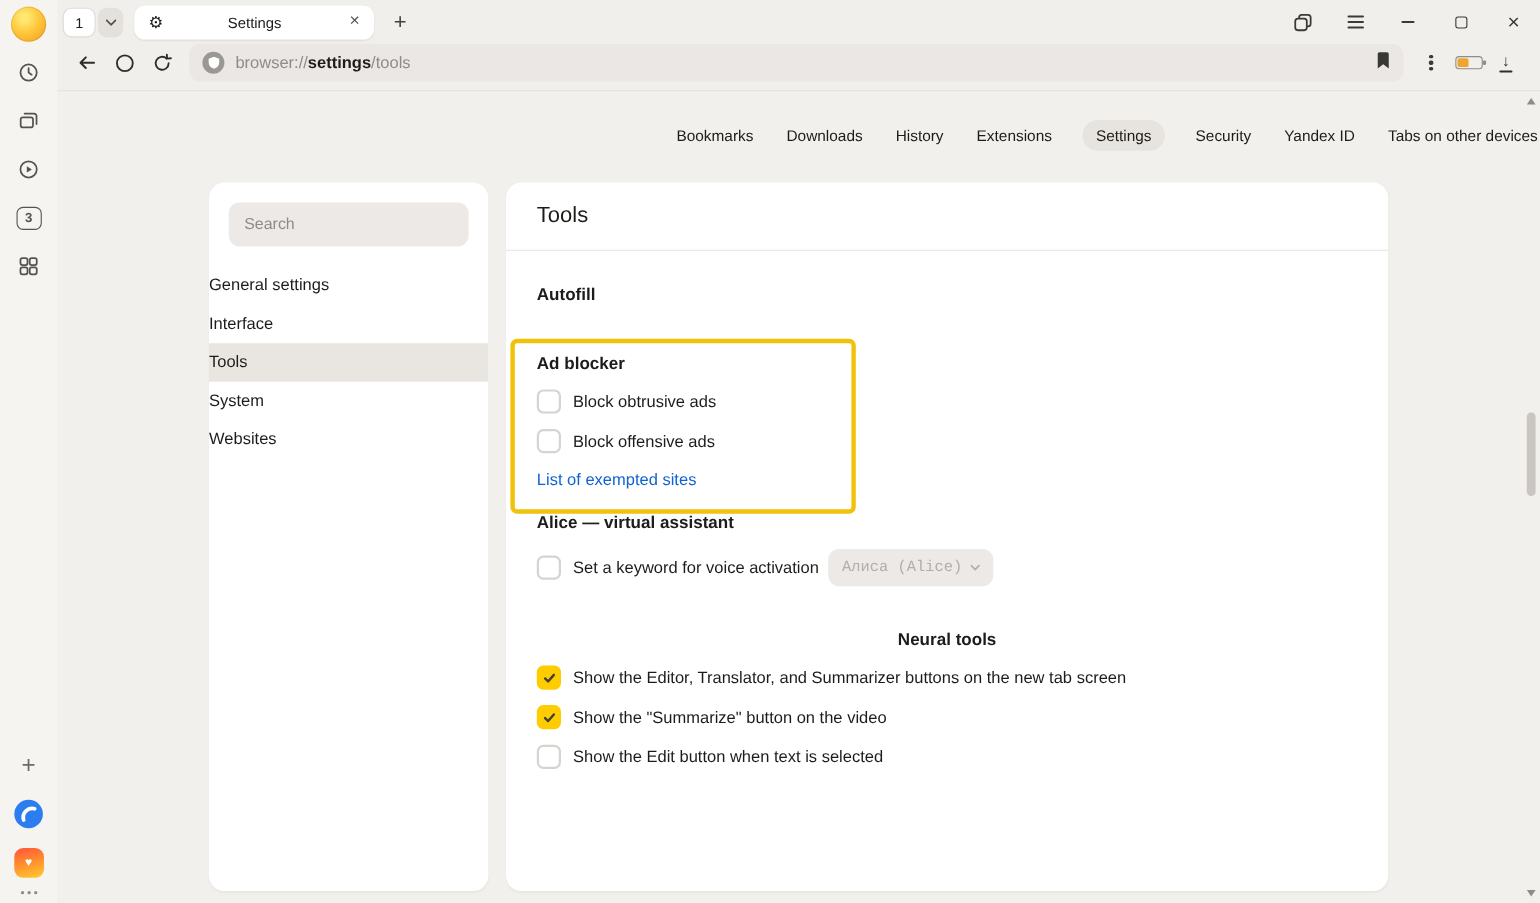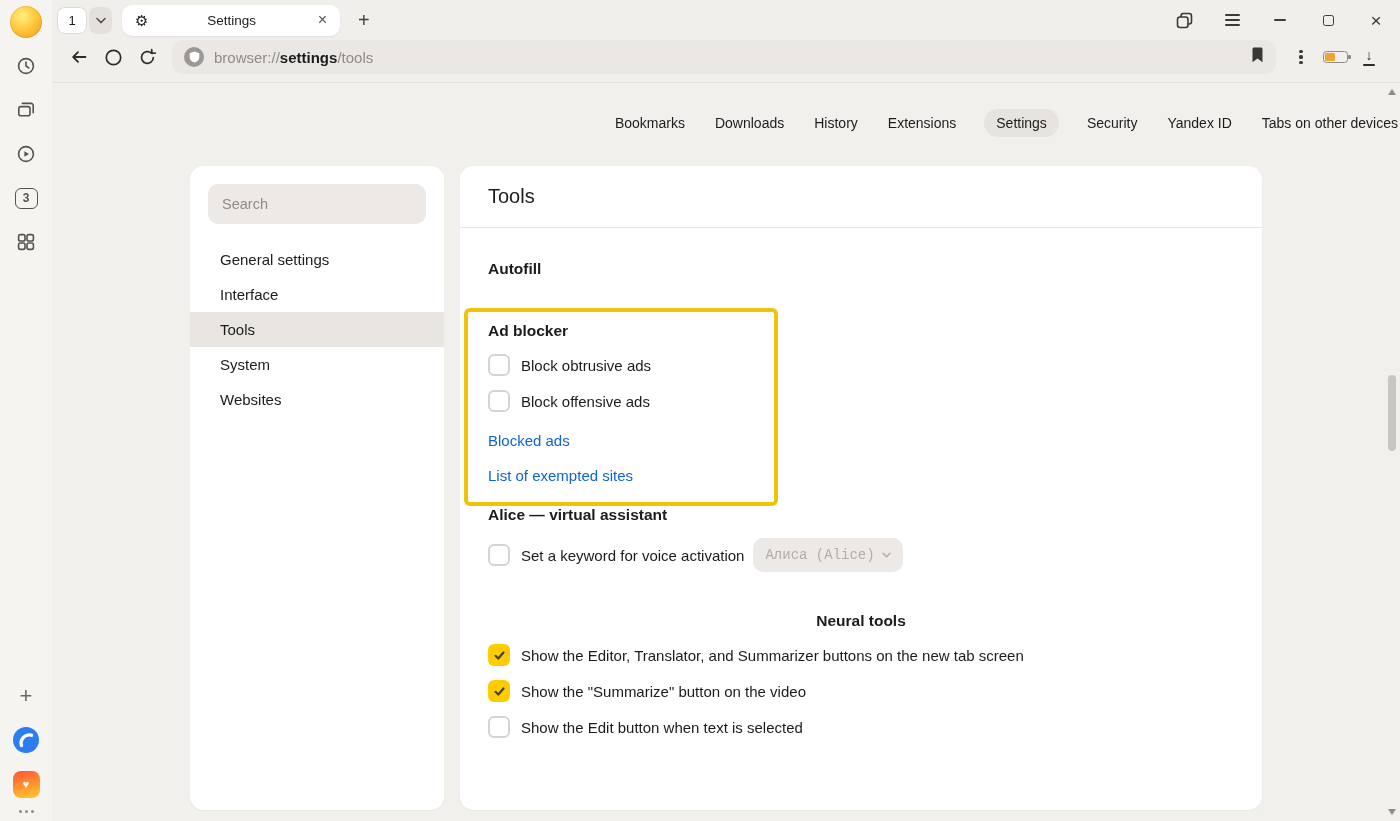--- a/index.html
+++ b/index.html
@@ -63,21 +63,21 @@
   .top-nav { display:flex; justify-content:flex-end; gap:26px; margin-top:26px; font-size:14px; }
   .top-nav-item { line-height:28px; padding:0 2px; cursor:pointer; color:#1d1c1a; white-space:nowrap; }
   .top-nav-item.selected { background:#e7e4e0; border-radius:15px; padding:0 12px; }
 
   .cards { display:flex; gap:16px; margin:29px 0 0 138px; width:1072px; height:644px; align-items:stretch; }
   .card { background:#fff; border-radius:14px; box-shadow:0 1px 2px rgba(0,0,0,.04); overflow:hidden; }
   .left-card { width:254px; padding-top:18px; }
   .search-input { display:block; width:218px; height:40px; margin:0 18px; background:#ece9e6; border:none; border-radius:10px; padding:0 14px; font-size:14.5px; font-family:inherit; color:#0c4a6e; outline:none; }
   .search-input::placeholder { color:#8f8c88; }
   .nav-list { margin-top:18px; }
-  .nav-item { height:35px; display:flex; align-items:center; padding-left:30px; font-size:15px; cursor:pointer; }
+  .nav-item { height:35px; display:flex; align-items:center; font-size:15px; cursor:pointer; }
   .nav-item.selected { background:#e9e6e2; }
 
   .right-card { width:802px; display:flex; flex-direction:column; }
   .card-header { height:62px; flex:none; display:flex; align-items:center; padding:0 28px; font-size:20px; font-weight:500; border-bottom:1px solid #e8e5e1; }
   .card-body { padding:32px 28px 0; flex:1; overflow:hidden; }
   .section-heading { font-size:15.5px; font-weight:700; }
   .check-row { display:flex; align-items:center; margin-top:14px; font-size:15px; }
   .checkbox { width:22px; height:22px; border-radius:6px; flex:none; display:flex; align-items:center; justify-content:center; cursor:pointer; }
   .checkbox.unchecked { background:#fff; border:2px solid #d7d4d0; }
   .checkbox.checked { background:#fc0; }
@@ -308,21 +308,20 @@
             <div>
               <div class="section-heading">Ad blocker</div>
               <div class="check-row">
                 <span class="checkbox unchecked"></span>
                 <span class="row-label">Block obtrusive ads</span>
               </div>
               <div class="check-row">
                 <span class="checkbox unchecked"></span>
                 <span class="row-label">Block offensive ads</span>
               </div>
-              <a class="link block-link" style="margin-top:18px">Blocked ads</a>
               <a class="link block-link">List of exempted sites</a>
             </div>
           </div>
 
           <div class="section">
             <div class="section-heading">Alice — virtual assistant</div>
             <div class="check-row">
               <span class="checkbox unchecked"></span>
               <span class="row-label">Set a keyword for voice activation</span>
               <div class="dropdown">

